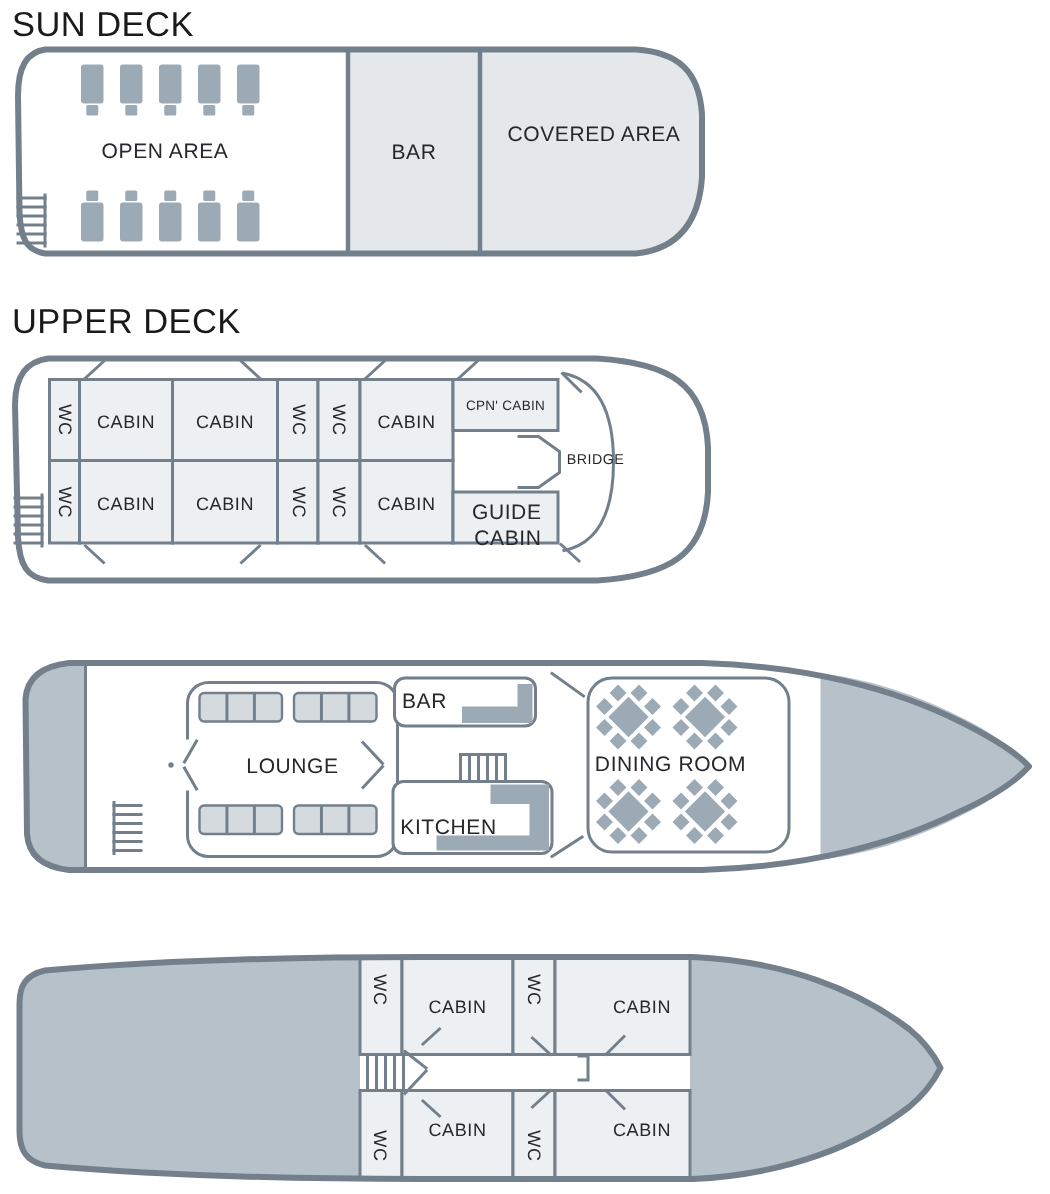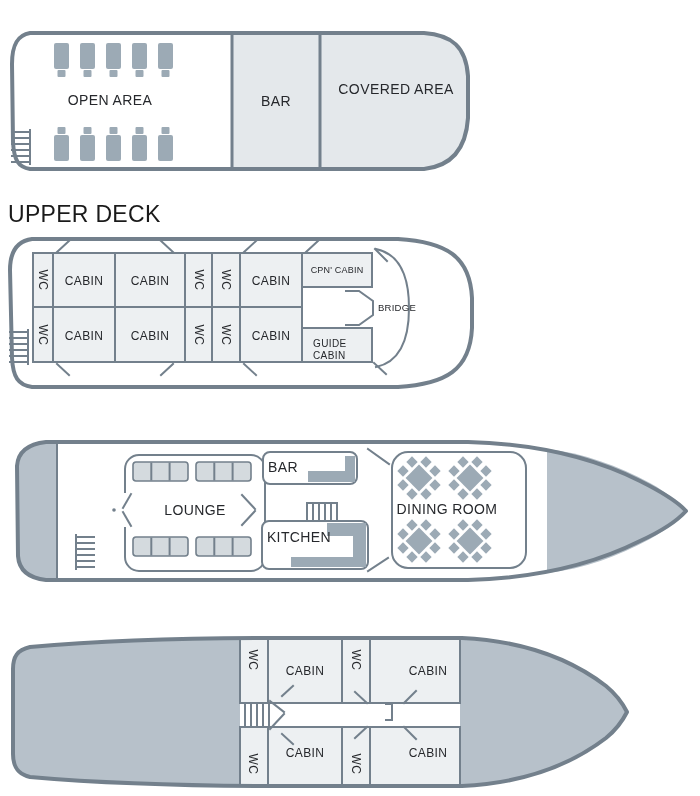--- a/index.html
+++ b/index.html
@@ -24,21 +24,21 @@
   .seat{fill:var(--seat);stroke:var(--stroke);stroke-width:1.6;}
   .dot{fill:var(--stroke);}
   
   .title{position:absolute;font-size:23px;letter-spacing:.3px;color:var(--title-text);white-space:nowrap;}
   .lbl{position:absolute;transform:translate(-50%,-50%);font-size:14px;letter-spacing:.4px;
        color:var(--label-text);white-space:nowrap;}
   .md{font-size:12px;}
   .v{transform:translate(-50%,-50%) rotate(90deg);font-size:12px;letter-spacing:.5px;}
   .xs{font-size:9px;letter-spacing:.2px;}
   .br{font-size:9.5px;letter-spacing:.3px;text-align:right;}
-  .wrap{white-space:normal;width:48px;text-align:left;font-size:10px;line-height:1.2;}
+  .wrap{white-space:normal;width:48px;text-align:right;font-size:14px;line-height:1.2;}
 </style>
 </head>
 <body>
 
 <div class="stage">
 
 <svg width="700" height="796" viewBox="0 0 700 796">
   <defs>
     <g id="chair-n" class="furn">
       <rect x="0" y="0" width="15" height="26" rx="2"></rect>
@@ -211,20 +211,21 @@
       <line x1="355" y1="692" x2="367" y2="703"></line>
       <line x1="355" y1="738" x2="367" y2="727"></line>
       <line x1="404" y1="703" x2="416" y2="691"></line>
       <line x1="404" y1="727" x2="416" y2="739"></line>
       <path d="M 386,704 H 392 V 720 H 386" fill="none"></path>
     </g>
     <path class="hull" d="M 30,647 C 110,640 190,638 280,638 L 462,638 C 524,641 572,660 606,686 C 617,695 623,704 627,712 C 623,720 617,729 606,738 C 572,764 524,783 462,786 L 280,786 C 190,786 110,784 30,777 C 17,774 13,766 13,754 L 13,669 C 13,657 17,650 30,647 Z"></path>
   </g>
 </svg>
 
+<div class="title" style="left:8px;top:3px">SUN DECK</div>
 <div class="title" style="left:8px;top:201px">UPPER DECK</div>
 
 <div class="lbl" style="left:110px;top:100px">OPEN AREA</div>
 <div class="lbl" style="left:276px;top:101px">BAR</div>
 <div class="lbl" style="left:396px;top:89px">COVERED AREA</div>
 
 <div class="lbl v" style="left:43px;top:280px">WC</div>
 <div class="lbl v" style="left:199px;top:280px">WC</div>
 <div class="lbl v" style="left:226px;top:280px">WC</div>
 <div class="lbl v" style="left:43px;top:335px">WC</div>
@@ -235,21 +236,21 @@
 <div class="lbl md" style="left:271px;top:281px">CABIN</div>
 <div class="lbl md" style="left:84px;top:336px">CABIN</div>
 <div class="lbl md" style="left:150px;top:336px">CABIN</div>
 <div class="lbl md" style="left:271px;top:336px">CABIN</div>
 <div class="lbl xs" style="left:337px;top:270px">CPN' CABIN</div>
 <div class="lbl wrap" style="left:337px;top:350px">GUIDE CABIN</div>
 <div class="lbl br" style="left:397px;top:307px">BRIDGE</div>
 
 <div class="lbl" style="left:283px;top:467px">BAR</div>
 <div class="lbl" style="left:195px;top:510px">LOUNGE</div>
-<div class="lbl" style="left:299px;top:537px">KITCHEN</div>
+<div class="lbl" style="left:299px;top:551px">KITCHEN</div>
 <div class="lbl" style="left:447px;top:509px">DINING ROOM</div>
 
 <div class="lbl v" style="left:253px;top:660px">WC</div>
 <div class="lbl v" style="left:356px;top:660px">WC</div>
 <div class="lbl v" style="left:253px;top:764px">WC</div>
 <div class="lbl v" style="left:356px;top:764px">WC</div>
 <div class="lbl md" style="left:305px;top:671px">CABIN</div>
 <div class="lbl md" style="left:428px;top:671px">CABIN</div>
 <div class="lbl md" style="left:305px;top:753px">CABIN</div>
 <div class="lbl md" style="left:428px;top:753px">CABIN</div>

